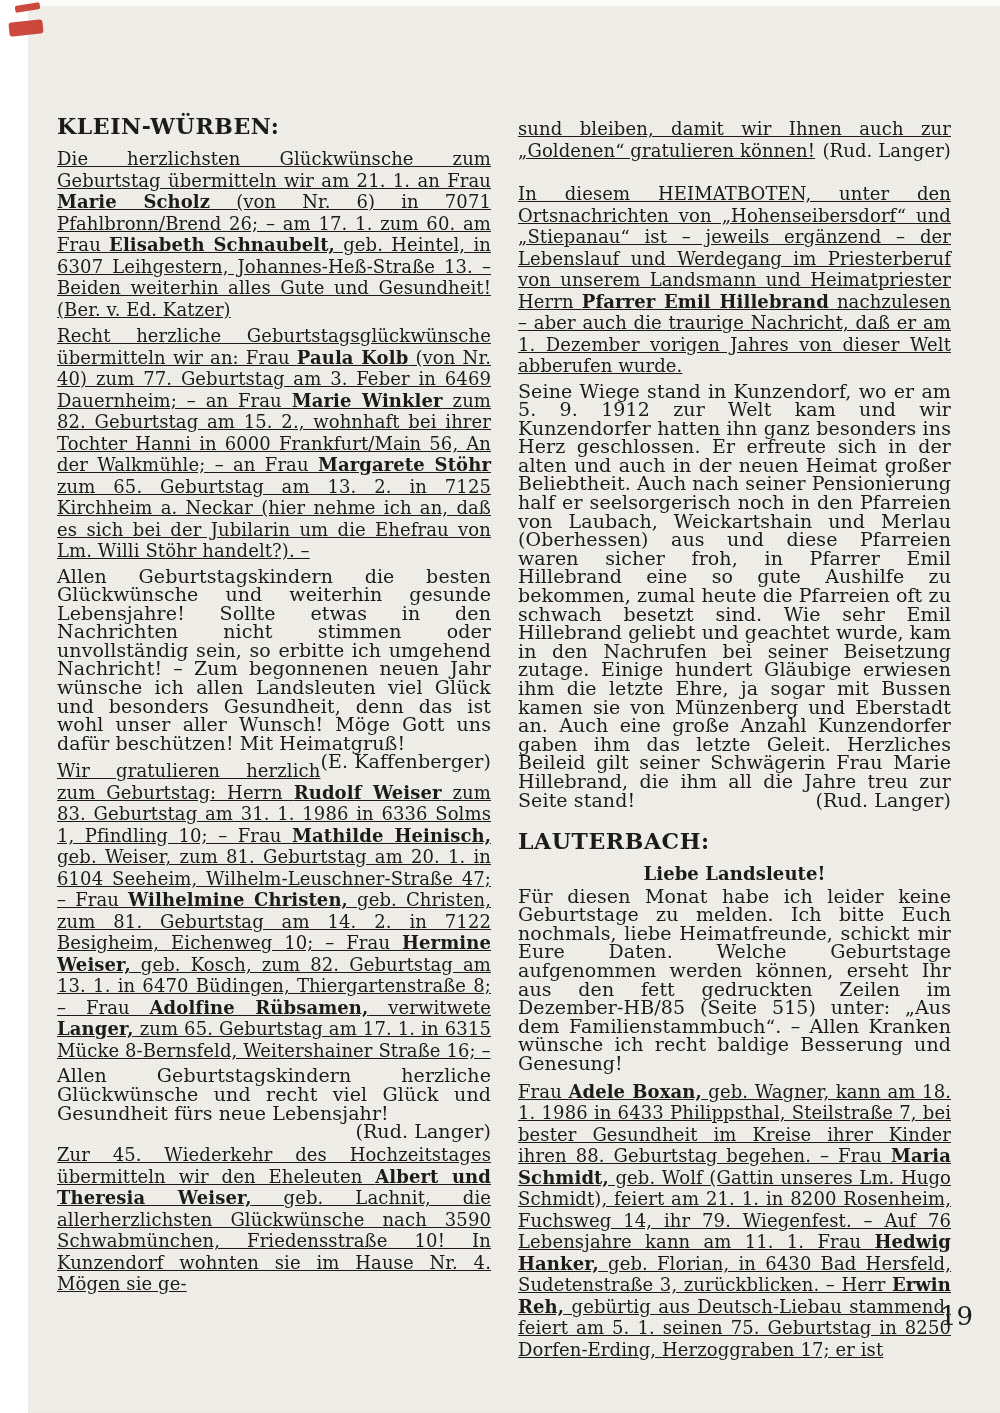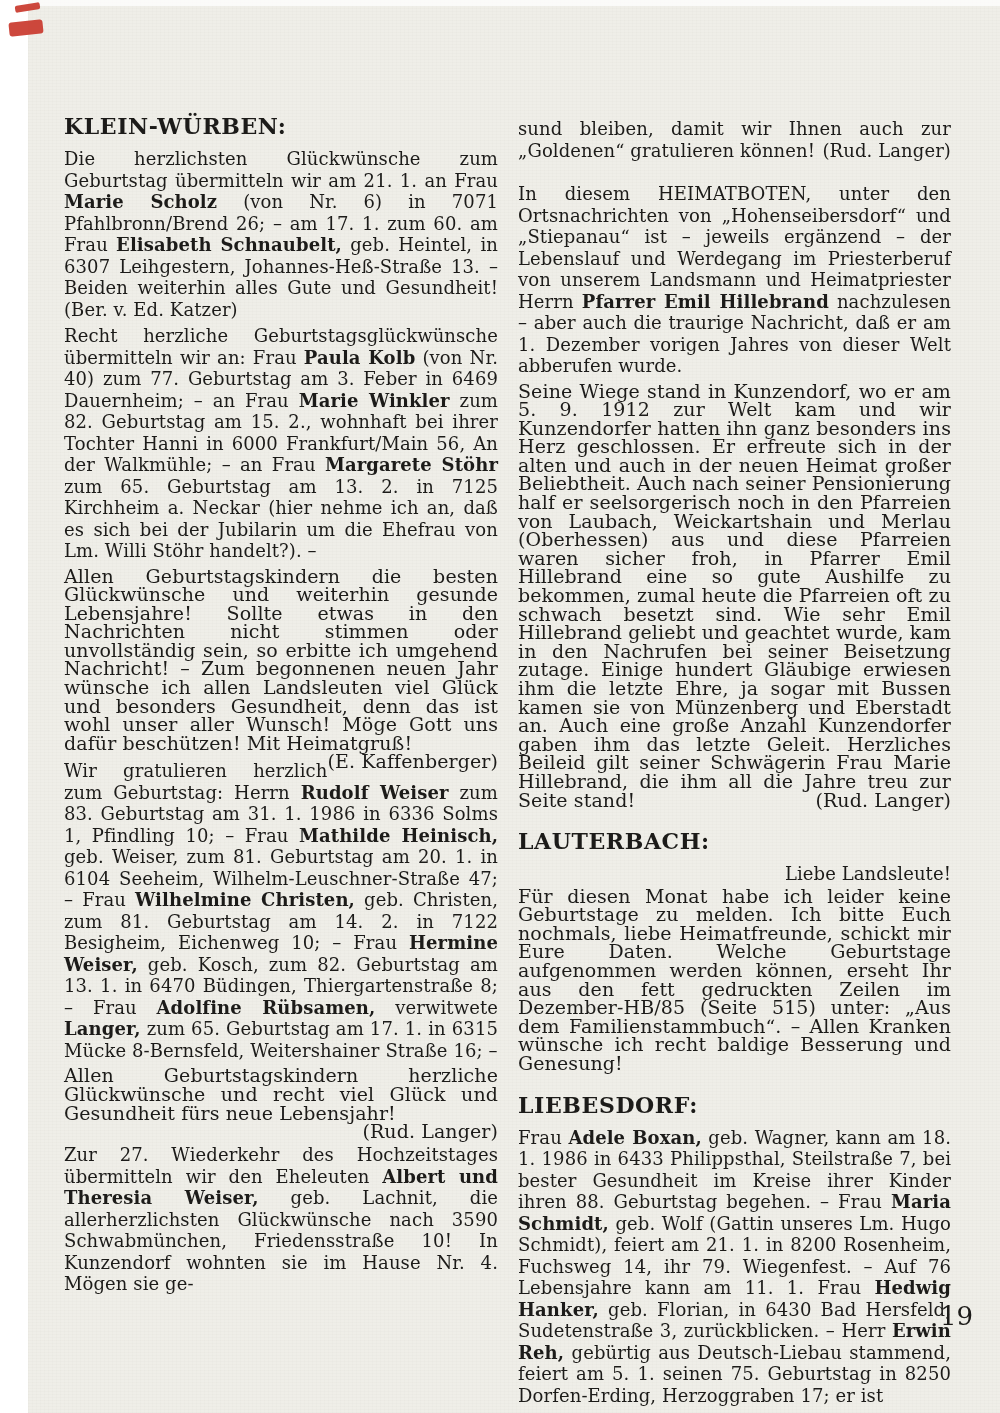--- a/index.html
+++ b/index.html
@@ -33,34 +33,34 @@
   }
   .m1 { left: 15px; top: 4px;  width: 25px; height: 7px;  transform: rotate(-9deg); }
   .m2 { left: 9px;  top: 21px; width: 34px; height: 14px; transform: rotate(-6deg); border-radius: 3px; }
   .col {
     position: absolute;
     top: 113px;
     width: 434px;
     text-align: justify;
     letter-spacing: 0.1px;
   }
-  .col-left  { left: 64px; }
+  .col-left  { left: 57px; }
   .col-right { left: 518px; top: 118px; width: 433px; }
   .h {
     font-size: 22px;
     font-weight: bold;
     letter-spacing: 0.6px;
     text-align: left;
     margin: 19px 0 9px 0;
   }
   .col .h:first-child { margin-top: 0; }
   p { margin: 0 0 5px 0; }
-  p.body  { font-size: 18px;   line-height: 21.5px; }
+  p.body  { font-size: 18px;   line-height: 21.5px; text-decoration: underline; }
   p.small { font-size: 19px; line-height: 18.6px; margin-bottom: 8px; }
-  p.sub   { font-size: 18px;   line-height: 21.5px; font-weight: normal; text-align: right; margin: 0 0 2px 0; }
+  p.sub   { font-size: 18px;   line-height: 21.5px; font-weight: bold; text-align: center; margin: 0 0 2px 0; }
   p.gap-before { margin-top: 22px; }
   .b { font-weight: bold; }
   .sig { float: right; }
   .page-number {
     position: absolute;
     left: 940px; top: 1301px;
     font-size: 26px;
   }
 </style>
 </head>
@@ -77,34 +77,33 @@
   <div class="col col-left">
 
     <div class="h">KLEIN-WÜRBEN:</div>
     <p class="body"><span><span>Die herzlichsten Glückwünsche zum Geburtstag übermitteln wir am 21. 1. an Frau </span><span class="b">Marie Scholz</span><span> (von Nr. 6) in 7071 Pfahlbronn/Brend 26; – am 17. 1. zum 60. am Frau </span><span class="b">Elisabeth Schnaubelt,</span><span> geb. Heintel, in 6307 Leihgestern, Johannes-Heß-Straße 13. – Beiden weiterhin alles Gute und Gesundheit! (Ber. v. Ed. Katzer)</span></span></p>
 
     <p class="body"><span><span>Recht herzliche Geburtstagsglückwünsche übermitteln wir an: Frau </span><span class="b">Paula Kolb</span><span> (von Nr. 40) zum 77. Geburtstag am 3. Feber in 6469 Dauernheim; – an Frau </span><span class="b">Marie Winkler</span><span> zum 82. Geburtstag am 15. 2., wohnhaft bei ihrer Tochter Hanni in 6000 Frankfurt/Main 56, An der Walkmühle; – an Frau </span><span class="b">Margarete Stöhr</span><span> zum 65. Geburtstag am 13. 2. in 7125 Kirchheim a. Neckar (hier nehme ich an, daß es sich bei der Jubilarin um die Ehefrau von Lm. Willi Stöhr handelt?). –</span></span></p>
     <p class="small"><span><span>Allen Geburtstagskindern die besten Glückwünsche und weiterhin gesunde Lebensjahre! Sollte etwas in den Nachrichten nicht stimmen oder unvollständig sein, so erbitte ich umgehend Nachricht! – Zum begonnenen neuen Jahr wünsche ich allen Landsleuten viel Glück und besonders Gesundheit, denn das ist wohl unser aller Wunsch! Möge Gott uns dafür beschützen! Mit Heimatgruß!</span></span><span class="sig">(E. Kaffenberger)</span></p>
 
     <p class="body"><span><span>Wir gratulieren herzlich zum Geburtstag: Herrn </span><span class="b">Rudolf Weiser</span><span> zum 83. Geburtstag am 31. 1. 1986 in 6336 Solms 1, Pfindling 10; – Frau </span><span class="b">Mathilde Heinisch,</span><span> geb. Weiser, zum 81. Geburtstag am 20. 1. in 6104 Seeheim, Wilhelm-Leuschner-Straße 47; – Frau </span><span class="b">Wilhelmine Christen,</span><span> geb. Christen, zum 81. Geburtstag am 14. 2. in 7122 Besigheim, Eichenweg 10; – Frau </span><span class="b">Hermine Weiser,</span><span> geb. Kosch, zum 82. Geburtstag am 13. 1. in 6470 Büdingen, Thiergartenstraße 8; – Frau </span><span class="b">Adolfine Rübsamen,</span><span> verwitwete </span><span class="b">Langer,</span><span> zum 65. Geburtstag am 17. 1. in 6315 Mücke 8-Bernsfeld, Weitershainer Straße 16; –</span></span></p>
     <p class="small"><span><span>Allen Geburtstagskindern herzliche Glückwünsche und recht viel Glück und Gesundheit fürs neue Lebensjahr!</span></span><span class="sig">(Rud. Langer)</span></p>
-    <p class="body gap-before"><span><span>Zur 27. Wiederkehr des Hochzeitstages übermitteln wir den Eheleuten </span><span class="b">Albert und Theresia Weiser,</span><span> geb. Lachnit, die allerherzlichsten Glückwünsche nach 3590 Schwabmünchen, Friedensstraße 10! In Kunzendorf wohnten sie im Hause Nr. 4. Mögen sie ge-</span></span></p>
+    <p class="body gap-before"><span><span>Zur 45. Wiederkehr des Hochzeitstages übermitteln wir den Eheleuten </span><span class="b">Albert und Theresia Weiser,</span><span> geb. Lachnit, die allerherzlichsten Glückwünsche nach 3590 Schwabmünchen, Friedensstraße 10! In Kunzendorf wohnten sie im Hause Nr. 4. Mögen sie ge-</span></span></p>
 
   </div>
 
   <div class="col col-right">
 
     <p class="body"><span><span>sund bleiben, damit wir Ihnen auch zur „Goldenen“ gratulieren können!</span></span><span class="sig">(Rud. Langer)</span></p>
     <p class="body gap-before"><span><span>In diesem HEIMATBOTEN, unter den Ortsnachrichten von „Hohenseibersdorf“ und „Stiepanau“ ist – jeweils ergänzend – der Lebenslauf und Werdegang im Priesterberuf von unserem Landsmann und Heimatpriester Herrn </span><span class="b">Pfarrer Emil Hillebrand</span><span> nachzulesen – aber auch die traurige Nachricht, daß er am 1. Dezember vorigen Jahres von dieser Welt abberufen wurde.</span></span></p>
     <p class="small"><span><span>Seine Wiege stand in Kunzendorf, wo er am 5. 9. 1912 zur Welt kam und wir Kunzendorfer hatten ihn ganz besonders ins Herz geschlossen. Er erfreute sich in der alten und auch in der neuen Heimat großer Beliebtheit. Auch nach seiner Pensionierung half er seelsorgerisch noch in den Pfarreien von Laubach, Weickartshain und Merlau (Oberhessen) aus und diese Pfarreien waren sicher froh, in Pfarrer Emil Hillebrand eine so gute Aushilfe zu bekommen, zumal heute die Pfarreien oft zu schwach besetzt sind. Wie sehr Emil Hillebrand geliebt und geachtet wurde, kam in den Nachrufen bei seiner Beisetzung zutage. Einige hundert Gläubige erwiesen ihm die letzte Ehre, ja sogar mit Bussen kamen sie von Münzenberg und Eberstadt an. Auch eine große Anzahl Kunzendorfer gaben ihm das letzte Geleit. Herzliches Beileid gilt seiner Schwägerin Frau Marie Hillebrand, die ihm all die Jahre treu zur Seite stand!</span></span><span class="sig">(Rud. Langer)</span></p>
 
     <div class="h">LAUTERBACH:</div>
     <p class="sub">Liebe Landsleute!</p>
     <p class="small"><span><span>Für diesen Monat habe ich leider keine Geburtstage zu melden. Ich bitte Euch nochmals, liebe Heimatfreunde, schickt mir Eure Daten. Welche Geburtstage aufgenommen werden können, erseht Ihr aus den fett gedruckten Zeilen im Dezember-HB/85 (Seite 515) unter: „Aus dem Familienstammbuch“. – Allen Kranken wünsche ich recht baldige Besserung und Genesung!</span></span></p>
 
-    <div class="h">LIEBESDORF:</div>
     <p class="body"><span><span>Frau </span><span class="b">Adele Boxan,</span><span> geb. Wagner, kann am 18. 1. 1986 in 6433 Philippsthal, Steilstraße 7, bei bester Gesundheit im Kreise ihrer Kinder ihren 88. Geburtstag begehen. – Frau </span><span class="b">Maria Schmidt,</span><span> geb. Wolf (Gattin unseres Lm. Hugo Schmidt), feiert am 21. 1. in 8200 Rosenheim, Fuchsweg 14, ihr 79. Wiegenfest. – Auf 76 Lebensjahre kann am 11. 1. Frau </span><span class="b">Hedwig Hanker,</span><span> geb. Florian, in 6430 Bad Hersfeld, Sudetenstraße 3, zurückblicken. – Herr </span><span class="b">Erwin Reh,</span><span> gebürtig aus Deutsch-Liebau stammend, feiert am 5. 1. seinen 75. Geburtstag in 8250 Dorfen-Erding, Herzoggraben 17; er ist</span></span></p>
 
   </div>
 
   <div class="page-number">19</div>
 
 </div>
 
 </body></html>

